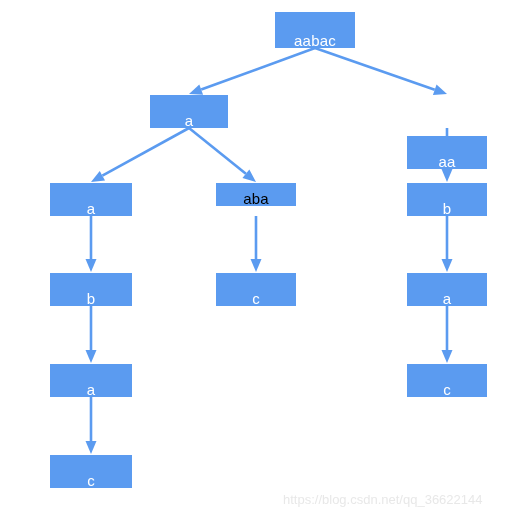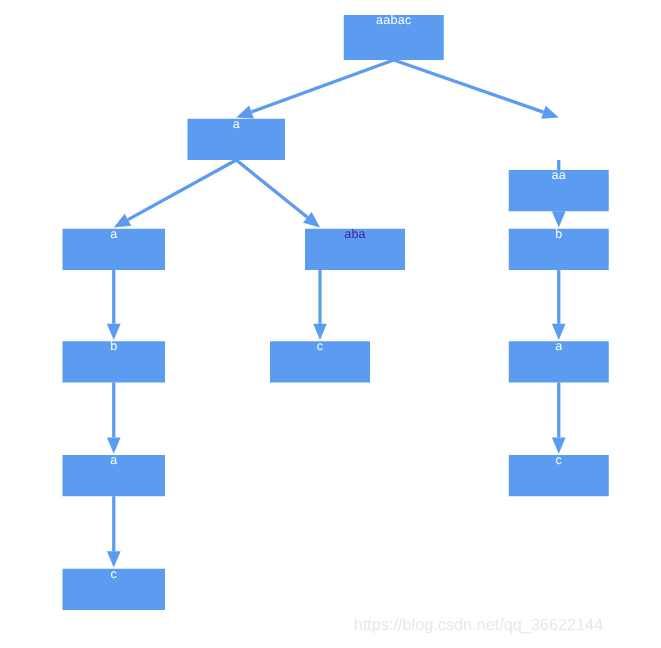--- a/index.html
+++ b/index.html
@@ -22,24 +22,24 @@
     position: absolute;
     left: 0;
     top: 0;
     width: 529px;
     height: 518px;
   }
   .node {
     position: absolute;
     box-sizing: border-box;
     display: flex;
-    align-items: flex-start;
+    align-items: flex-end;
     justify-content: center;
     color: #ffffff;
-    font-size: 10px;
+    font-size: 15px;
     font-family: "Liberation Sans", sans-serif;
     letter-spacing: 0.2px;
     line-height: 1;
     user-select: none;
   }
   .watermark {
     position: absolute;
     color: #e8e8e8;
     font-size: 13px;
     font-family: "Liberation Sans", sans-serif;
@@ -103,21 +103,21 @@
       </div>
       <div class="node" style="left: 150px; top: 95px; width: 78px; height: 33px; background: rgb(91, 155, 240); color: rgb(255, 255, 255);">
         <span>a</span>
       </div>
       <div class="node" style="left: 407px; top: 95px; width: 80px; height: 33px; background: rgb(91, 155, 240); color: rgb(255, 255, 255); margin-top: 41px;">
         <span>aa</span>
       </div>
       <div class="node" style="left: 50px; top: 183px; width: 82px; height: 33px; background: rgb(91, 155, 240); color: rgb(255, 255, 255);">
         <span>a</span>
       </div>
-      <div class="node" style="left: 216px; top: 183px; width: 80px; height: 33px; background: rgb(91, 155, 240); color: #4c1d95; margin-left: 28px;">
+      <div class="node" style="left: 216px; top: 183px; width: 80px; height: 23px; background: rgb(91, 155, 240); color: #000000;">
         <span>aba</span>
       </div>
       <div class="node" style="left: 407px; top: 183px; width: 80px; height: 33px; background: rgb(91, 155, 240); color: rgb(255, 255, 255);">
         <span>b</span>
       </div>
       <div class="node" style="left: 50px; top: 273px; width: 82px; height: 33px; background: rgb(91, 155, 240); color: rgb(255, 255, 255);">
         <span>b</span>
       </div>
       <div class="node" style="left: 216px; top: 273px; width: 80px; height: 33px; background: rgb(91, 155, 240); color: rgb(255, 255, 255);">
         <span>c</span>

